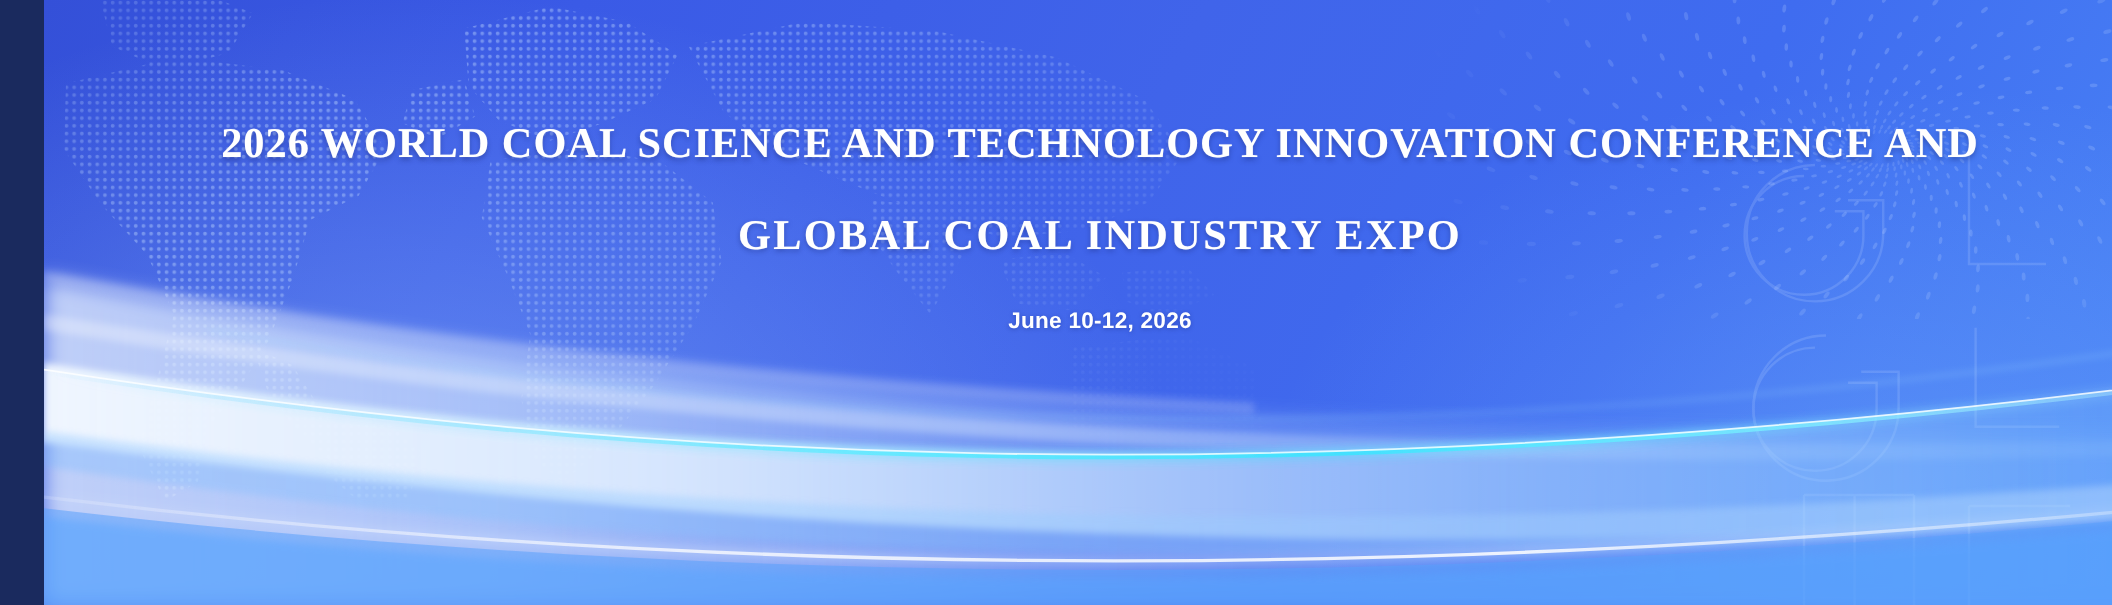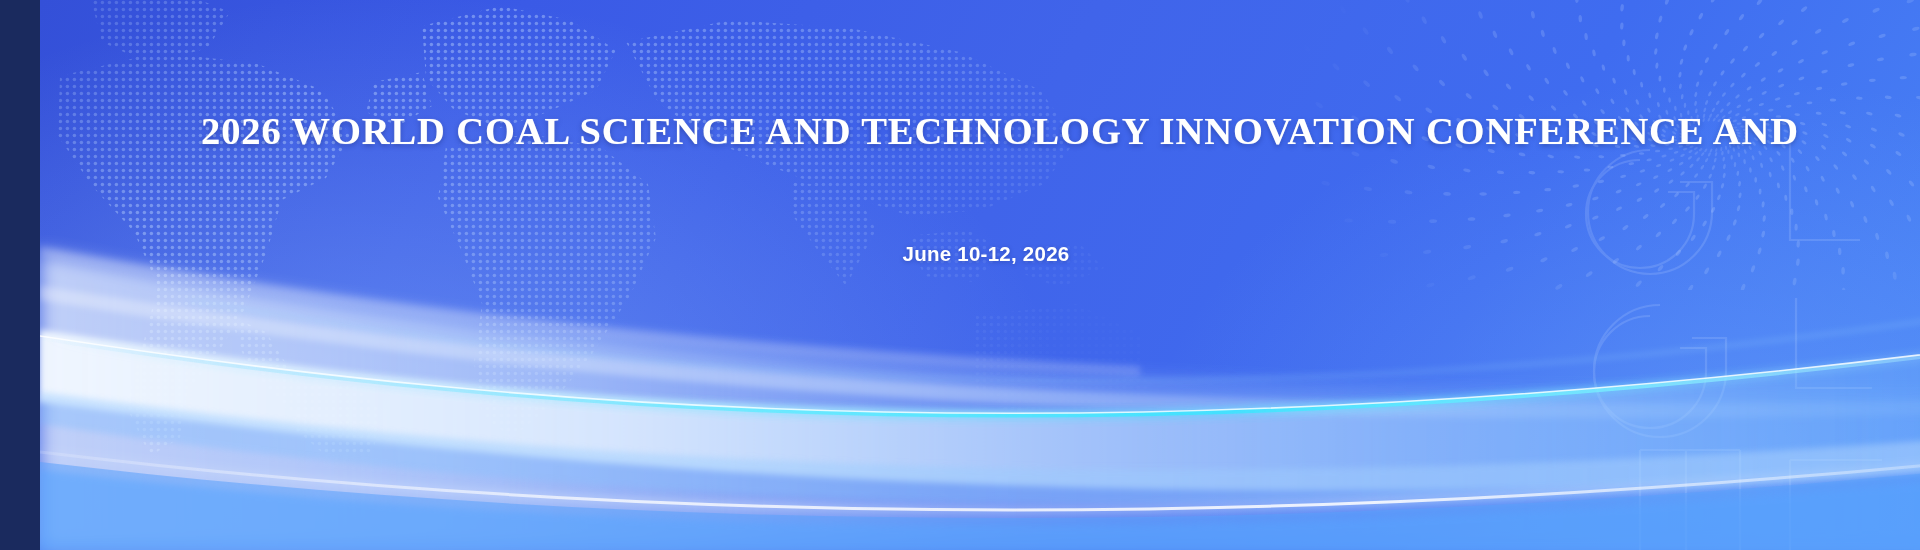--- a/index.html
+++ b/index.html
@@ -82,20 +82,21 @@
     margin-top:47px;
     color:#ffffff;
     font-family:"Liberation Sans", sans-serif;
     font-size:20.5px;
     font-weight:600;
     letter-spacing:.25px;
     white-space:nowrap;
     text-shadow:0 1px 4px rgba(20,35,110,.35);
     display:flex;
     align-items:flex-end;
+    flex-direction:column;
   }
   .subline .gap{ display:inline-block; width:28px; }
 </style>
 </head>
 <body>
 
 <div class="banner">
 
   <div class="worldmap">
     <svg viewBox="0 0 1180 470" preserveAspectRatio="none" aria-hidden="true">
@@ -813,19 +814,20 @@
 
       <path d="M0,462 C 560,528 1180,542 1920,470 L1920,550 L0,550 Z" fill="#5aa0fb" opacity="0.55"></path>
       <path d="M0,470 C 560,536 1180,550 1920,480 L1920,550 L0,550 Z" fill="#57a4ff" opacity="0.45" filter="url(#softblur)"></path>
 
       <path d="M0,246 C 300,300 640,344 1100,366 L1100,376 C 640,356 300,312 0,256 Z" fill="#ffffff" opacity="0.18" filter="url(#softblur)"></path>
     </svg>
   </div>
 
   <div class="content">
     <div class="title-line l1">2026 WORLD COAL SCIENCE AND TECHNOLOGY INNOVATION CONFERENCE AND</div>
+    <div class="title-line l2">GLOBAL COAL INDUSTRY EXPO</div>
     <div class="subline">
       <span>June 10-12, 2026</span>
       <span class="gap"></span>
     </div>
   </div>
 
 </div>
 
 </body></html>

